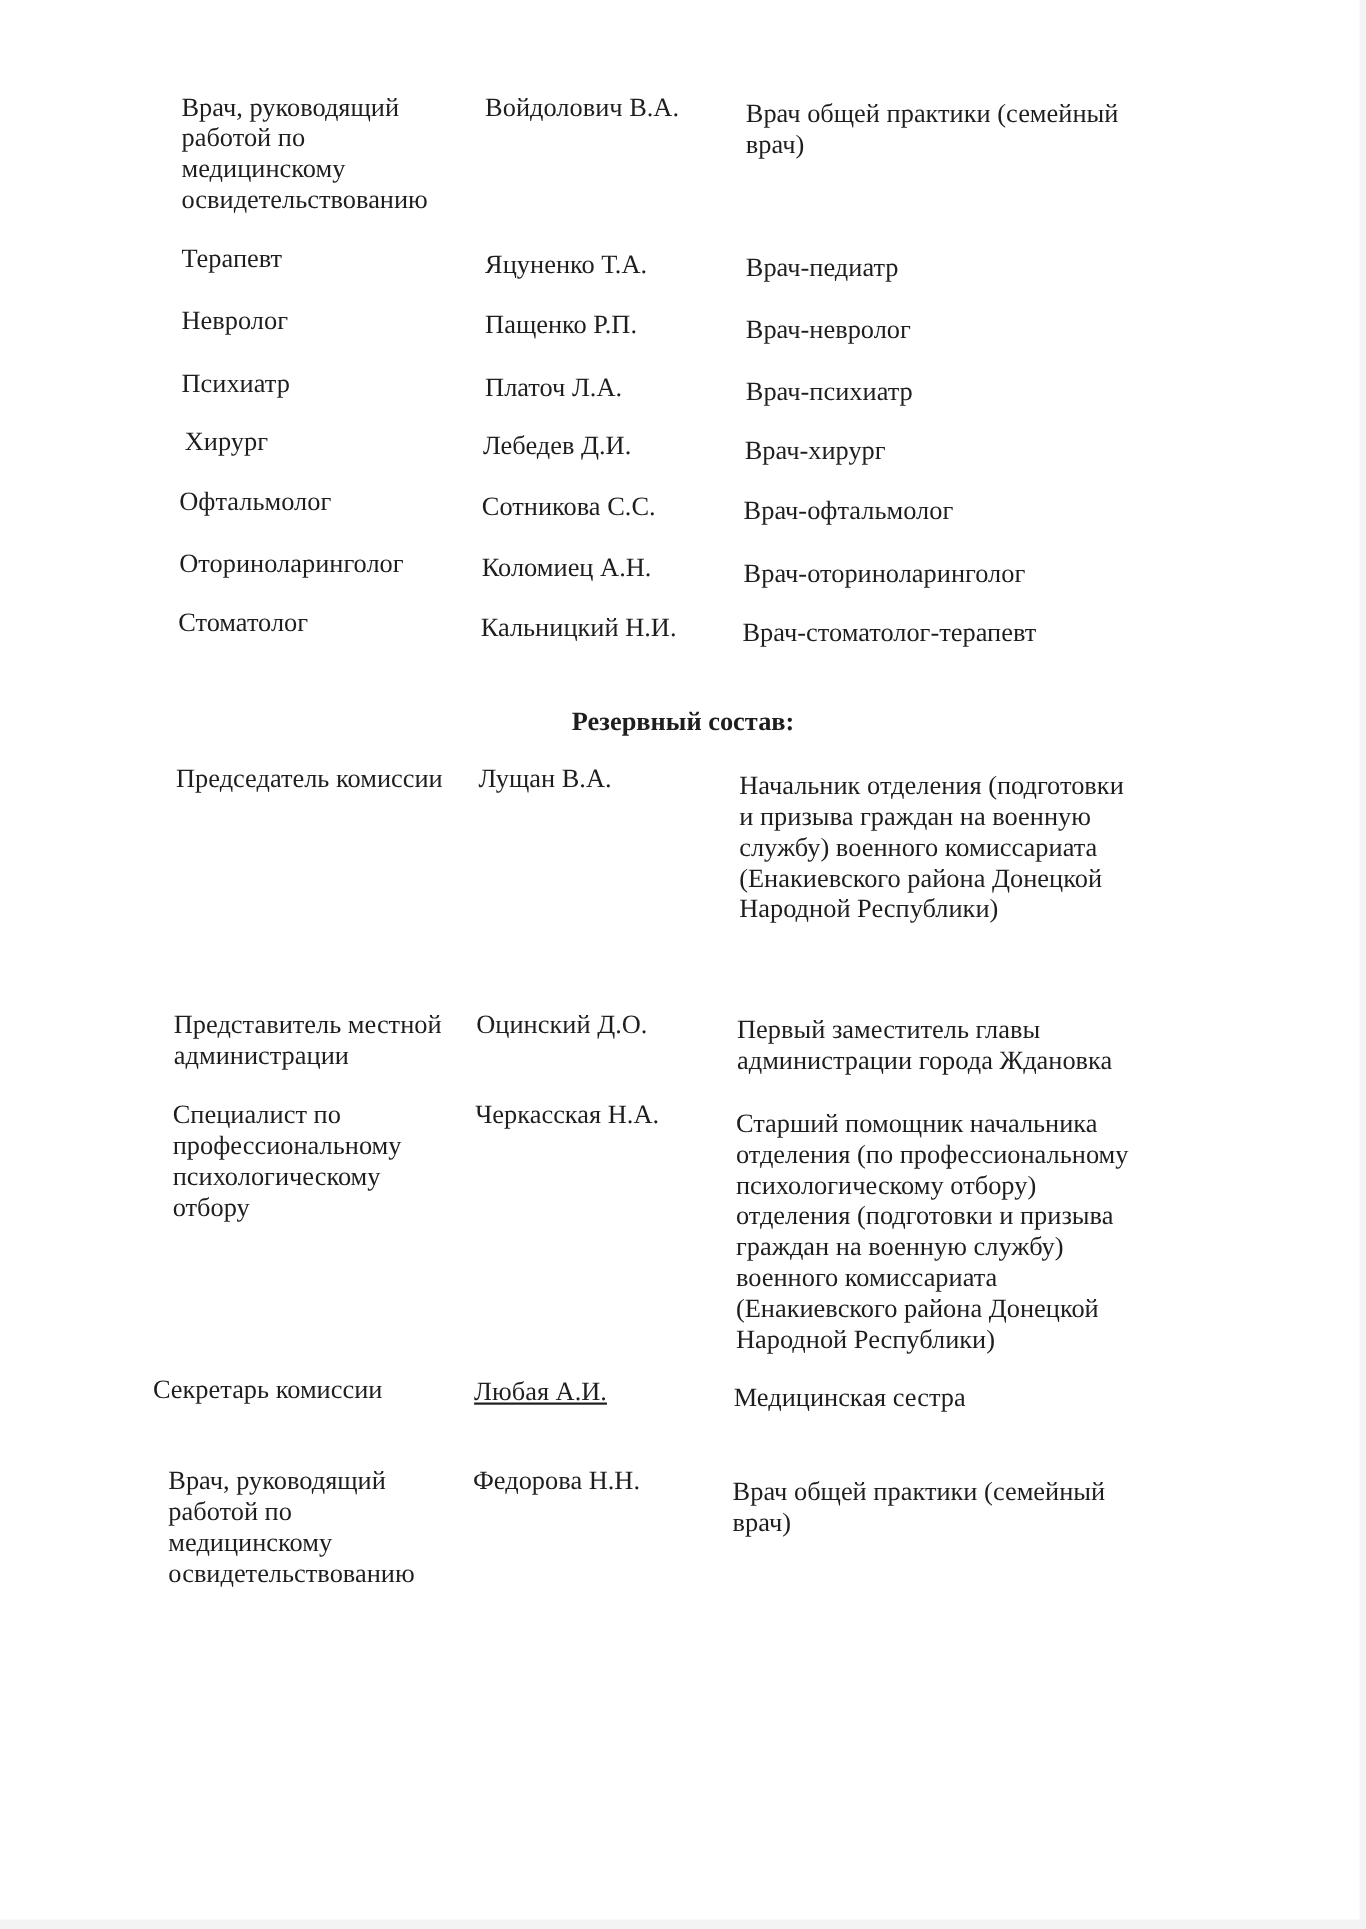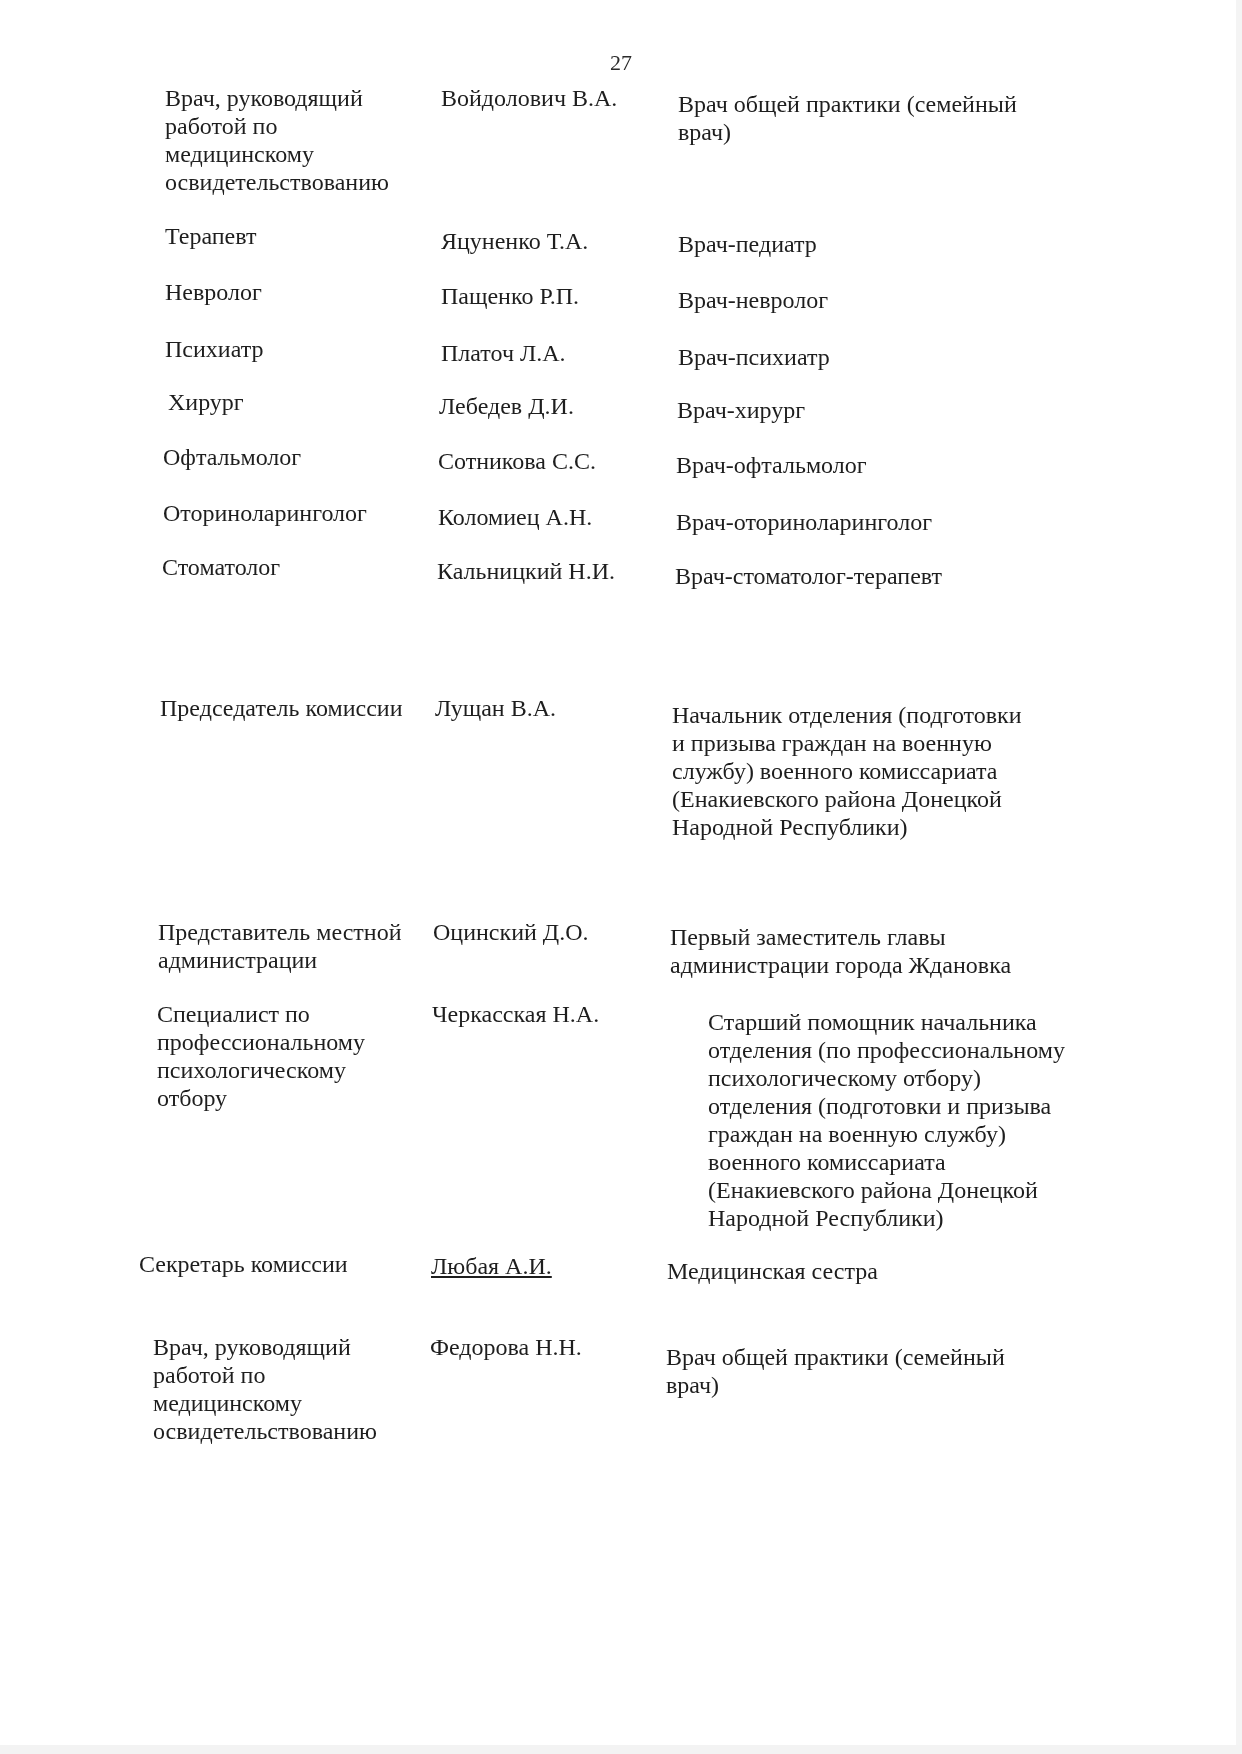--- a/index.html
+++ b/index.html
@@ -52,21 +52,20 @@
     text-align: center;
     font-weight: bold;
     font-size: 24px;
   }
 </style>
 </head>
 <body>
 
 <div class="page">
 
-  <div class="page-number">27</div>
 
   <div class="row" style="top:84px;">
     <div class="cell c1" style="left:165px;">Врач, руководящий
 работой по
 медицинскому
 освидетельствованию</div>
     <div class="cell c2" style="left:441px;">Войдолович В.А.</div>
     <div class="cell c3" style="left:678px; top:6px;">Врач общей практики (семейный
 врач)</div>
   </div>
@@ -106,20 +105,21 @@
     <div class="cell c2" style="left:438px; top:4px;">Коломиец А.Н.</div>
     <div class="cell c3" style="left:676px; top:9px;">Врач-оториноларинголог</div>
   </div>
 
   <div class="row" style="top:553px;">
     <div class="cell c1" style="left:162px;">Стоматолог</div>
     <div class="cell c2" style="left:437px; top:4px;">Кальницкий Н.И.</div>
     <div class="cell c3" style="left:675px; top:9px;">Врач-стоматолог-терапевт</div>
   </div>
 
+  <div class="section-heading" style="top:644px;">Резервный состав:</div>
 
   <div class="row" style="top:694px;">
     <div class="cell c1" style="left:160px; width:280px;">Председатель комиссии</div>
     <div class="cell c2" style="left:435px;">Лущан В.А.</div>
     <div class="cell c3" style="left:672px; top:7px;">Начальник отделения (подготовки
 и призыва граждан на военную
 службу) военного комиссариата
 (Енакиевского района Донецкой
 Народной Республики)</div>
   </div>
@@ -132,21 +132,21 @@
     <div class="cell c3" style="left:670px; top:5px;">Первый заместитель главы
 администрации города Ждановка</div>
   </div>
 
   <div class="row" style="top:1000px;">
     <div class="cell c1" style="left:157px;font-family:Liberation Serif, serif;">Специалист по
 профессиональному
 психологическому
 отбору</div>
     <div class="cell c2" style="left:432px;">Черкасская Н.А.</div>
-    <div class="cell c3" style="left:708px; top:8px;font-family:Liberation Serif, serif;">Старший помощник начальника
+    <div class="cell c3" style="left:669px; top:8px;font-family:Liberation Serif, serif;">Старший помощник начальника
 отделения (по профессиональному
 психологическому отбору)
 отделения (подготовки и призыва
 граждан на военную службу)
 военного комиссариата
 (Енакиевского района Донецкой
 Народной Республики)</div>
   </div>
 
   <div class="row" style="top:1250px;">

